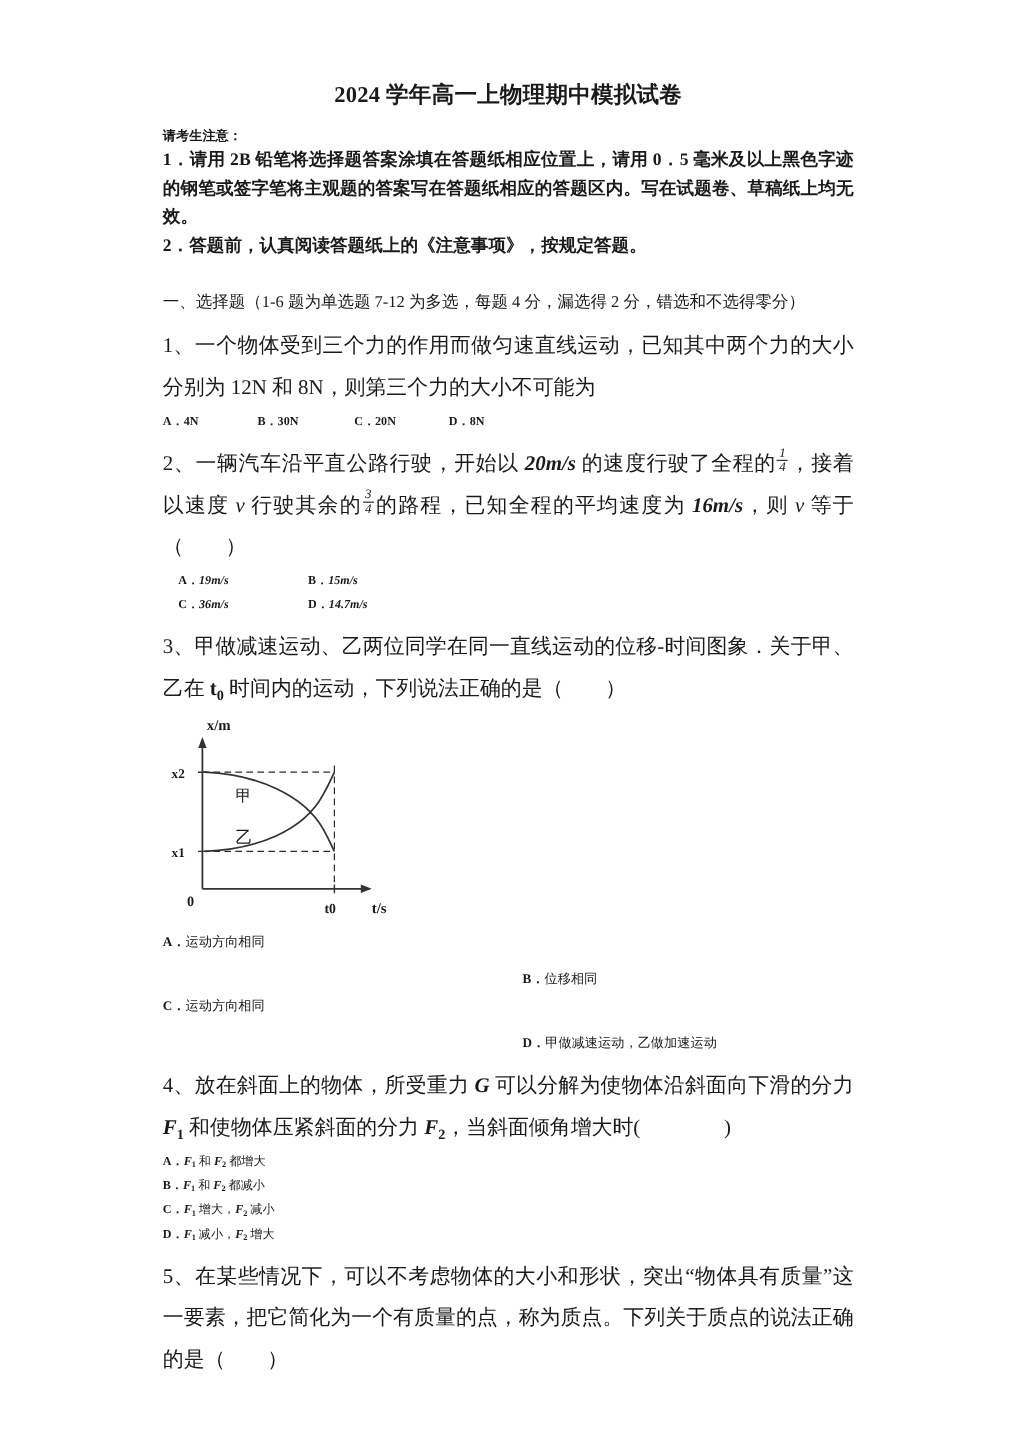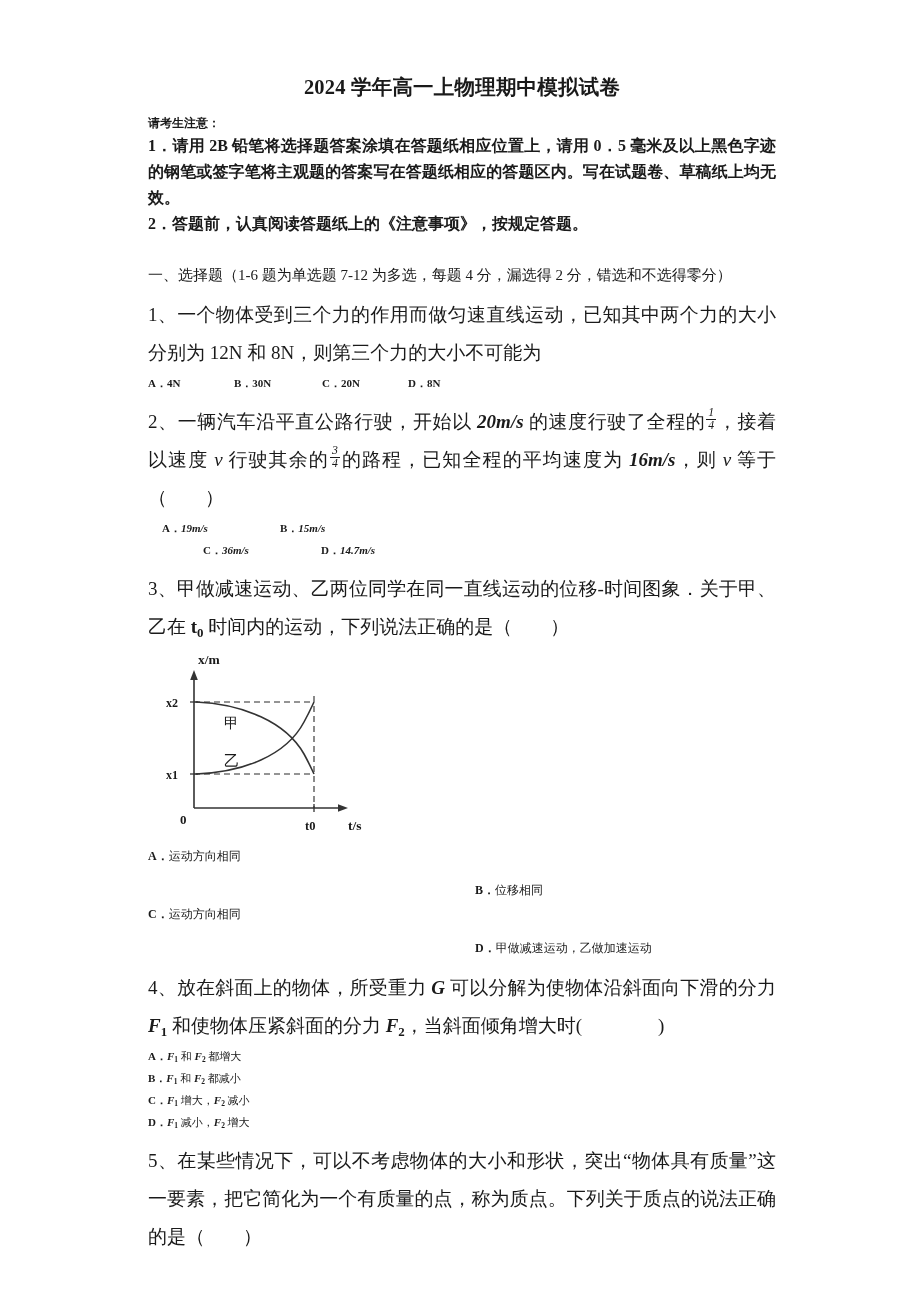--- a/index.html
+++ b/index.html
@@ -123,21 +123,21 @@
   }
 
   
   .figure-wrap {
     position: relative;
     height: 192px;
     margin: 4px 0 2px 0;
   }
   .figure {
     position: absolute;
-    left: 10px;
+    left: 0;
     top: 0;
     width: 250px;
     height: 192px;
   }
   .fig-svg { display: block; }
 </style>
 </head>
 <body>
 
 <div class="page">
@@ -155,21 +155,21 @@
 
     <div class="gap-sm"></div>
 
     <p class="q-text"><span>1、</span><span>一个物体受到三个力的作用而做匀速直线运动，已知其中两个力的大小分别为 </span><span>12N</span><span> 和 </span><span>8N</span><span>，则第三个力的大小不可能为</span></p>
     <p class="opt-inline"><span class="op op-a"><span class="lbl">A．</span><span class="lbl">4N</span></span><span class="op op-b"><span class="lbl">B．</span><span class="lbl">30N</span></span><span class="op op-c"><span class="lbl">C．</span><span class="lbl">20N</span></span><span class="op"><span class="lbl">D．</span><span class="lbl">8N</span></span></p>
 
     <div class="gap-sm"></div>
 
     <p class="q-text"><span>2、</span><span>一辆汽车沿平直公路行驶，开始以 </span><span class="bi">20m/s</span><span> 的速度行驶了全程的</span><span class="frac"><span class="num">1</span><span class="den">4</span></span><span>，接着以速度 </span><span class="it">v</span><span> 行驶其余的</span><span class="frac"><span class="num">3</span><span class="den">4</span></span><span>的路程，已知全程的平均速度为 </span><span class="bi">16m/s</span><span>，则 </span><span class="it">v</span><span> 等于（　　）</span></p>
     <p class="opt-inline" style="padding-left:14px;"><span class="op" style="min-width:118px;"><span class="lbl">A．</span><span class="bi">19m/s</span></span><span class="op"><span class="lbl">B．</span><span class="bi">15m/s</span></span></p>
-    <p class="opt-inline" style="padding-left:14px;"><span class="op" style="min-width:118px;margin-left:41px;"><span class="lbl">C．</span><span class="bi">36m/s</span></span><span class="op"><span class="lbl">D．</span><span class="bi">14.7m/s</span></span></p>
+    <p class="opt-inline" style="padding-left:14px;"><span class="op" style="min-width:118px;"><span class="lbl">C．</span><span class="bi">36m/s</span></span><span class="op"><span class="lbl">D．</span><span class="bi">14.7m/s</span></span></p>
 
     <div class="gap-sm"></div>
 
     <p class="q-text"><span>3、</span><span>甲做减速运动、乙两位同学在同一直线运动的位移-时间图象．关于甲、乙在 </span><span class="lbl">t</span><sub class="lbl">0</sub><span> 时间内的运动，下列说法正确的是（　　）</span></p>
 
     <div class="figure-wrap">
       <div class="figure">
         <svg class="fig-svg" width="250" height="192" viewBox="0 0 250 192">
 
           <line x1="36" y1="28" x2="36" y2="158" stroke="#333333" stroke-width="1.6"></line>

